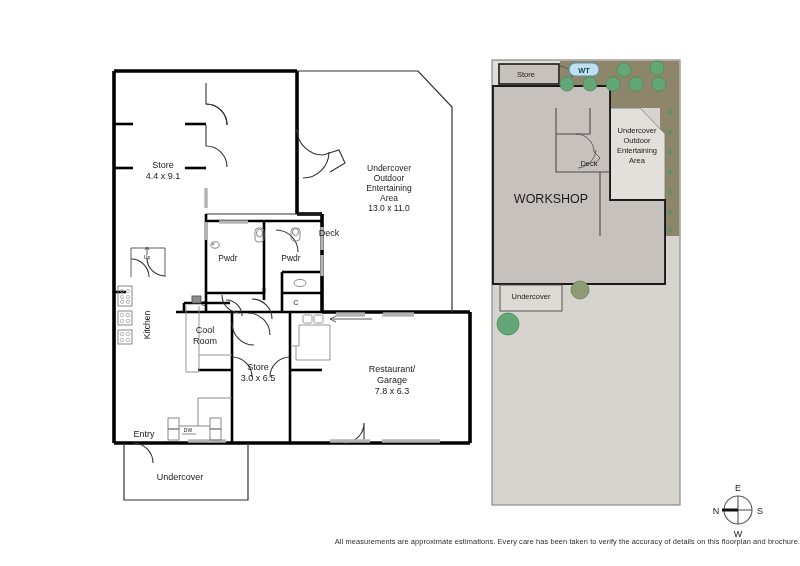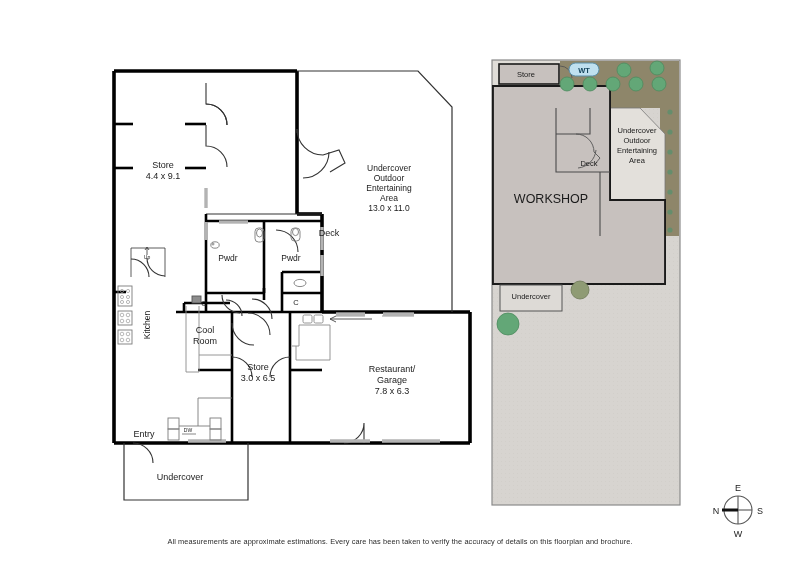--- a/index.html
+++ b/index.html
@@ -1,21 +1,21 @@
 <!DOCTYPE html>
 <html><head>
 <meta charset="utf-8">
 <style>
   html,body{margin:0;padding:0;background:#ffffff;}
   body{width:800px;height:566px;font-family:"Liberation Sans",sans-serif;color:#1a1a1a;overflow:hidden;}
   #page{position:relative;width:800px;height:566px;background:#fff;}
   svg{display:block;}
   .lbl{font-family:"Liberation Sans",sans-serif;fill:#1a1a1a;}
   .footer{
-    position:absolute;left:0;top:537px;width:800px;text-align:center;
+    position:absolute;left:0;top:537px;width:800px;text-align:right;
     font-size:7.4px;color:#2b2b2b;letter-spacing:.1px;
   }
 </style>
 </head>
 <body>
 
 <div id="page">
 
   <svg width="800" height="566" viewBox="0 0 800 566">
     <defs>

